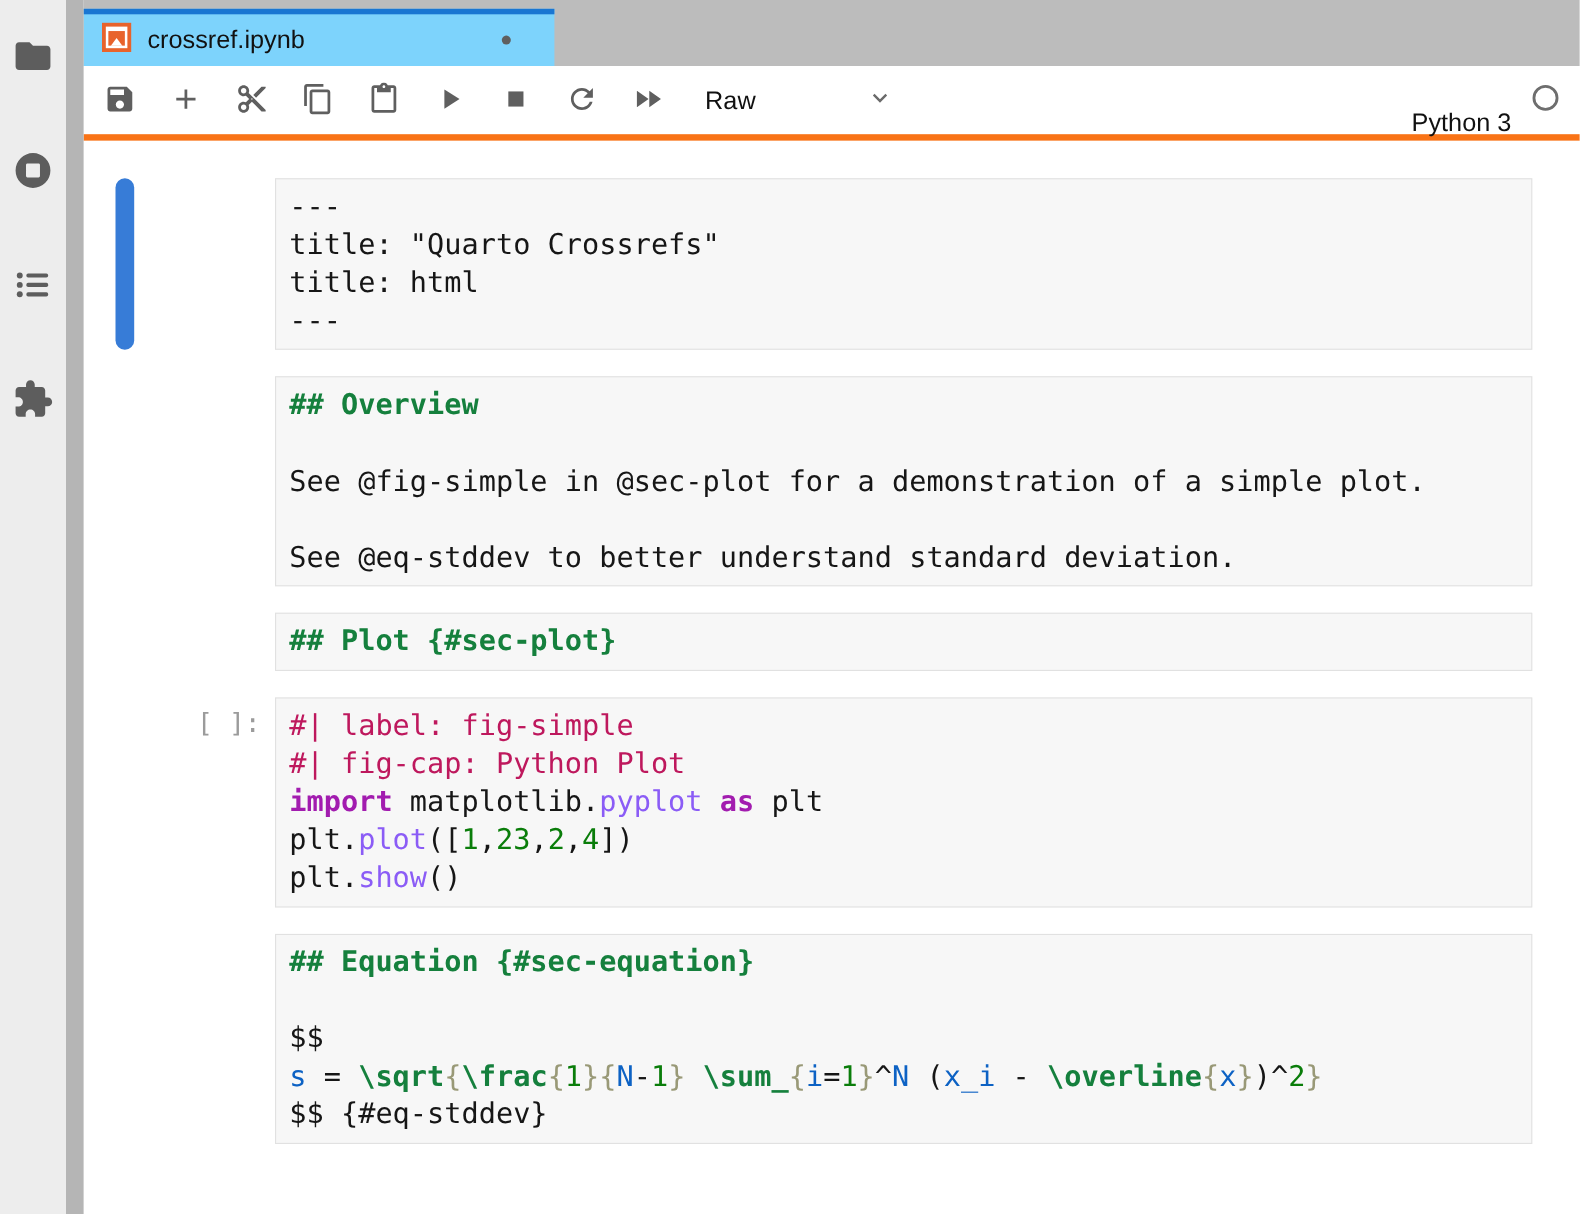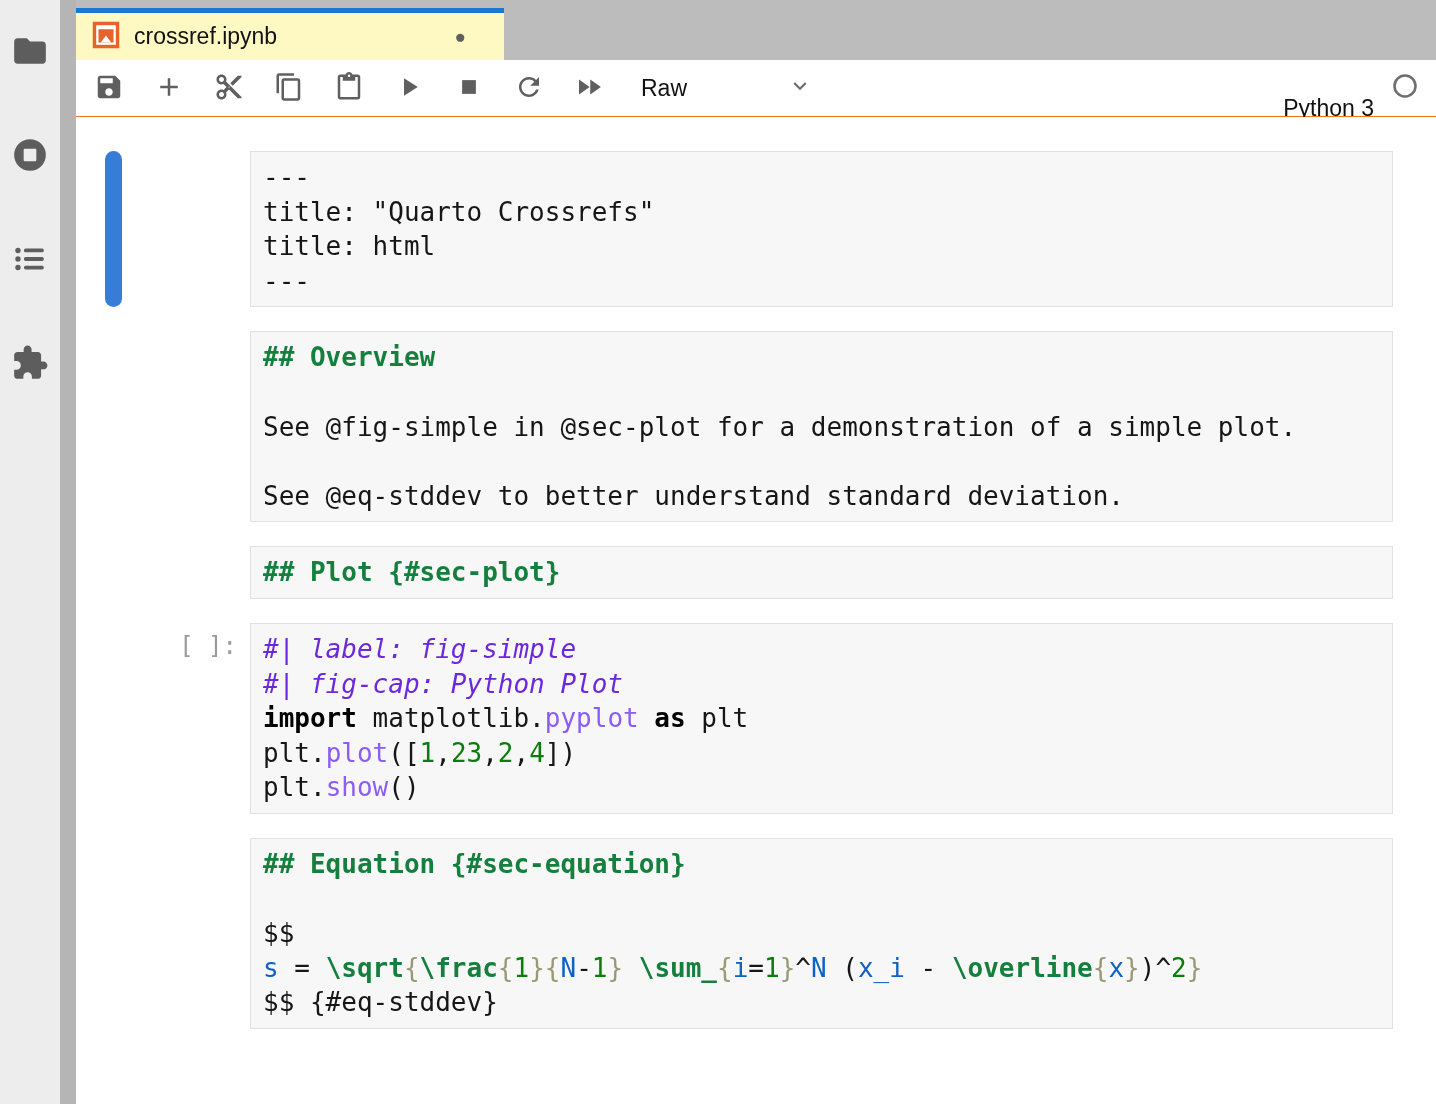--- a/index.html
+++ b/index.html
@@ -16,28 +16,28 @@
   }
   .side-btn{width:48px;height:48px;margin-bottom:56px;display:flex;align-items:center;justify-content:center;background:none;border:none;padding:0;cursor:pointer;}
   .side-btn svg{fill:#5d5d5d;}
   .splitter{position:absolute;left:60px;top:0;bottom:0;width:16px;background:#b5b5b5;z-index:3;}
   
   .main{position:absolute;left:76px;top:0;right:0;bottom:0;display:flex;flex-direction:column;}
   
   .tabbar{height:60px;background:#bcbcbc;position:relative;flex:none;}
   .tab{
     position:absolute;left:0;top:8px;width:428px;height:52px;box-sizing:border-box;
-    background:#fef9c3;border-top:5px solid #1976d2;
+    background:#7dd3fc;border-top:5px solid #1976d2;
     display:flex;align-items:center;padding:0 16px 0 15px;
   }
   .tab-title{font-size:23px;color:#111111;margin-left:13px;white-space:nowrap;}
   .dirty-dot{margin-left:auto;margin-right:22px;font-size:19px;color:#5f5f5f;line-height:1;}
   
   .toolbar{
-    height:57px;background:#ffffff;border-bottom:1px solid #f97316;flex:none;
+    height:68px;background:#ffffff;border-bottom:6px solid #f97316;flex:none;
     display:flex;align-items:center;padding-left:3px;box-sizing:border-box;
   }
   .tb-btn{width:60px;height:42px;display:flex;align-items:center;justify-content:center;background:none;border:none;padding:0;cursor:pointer;}
   .tb-btn svg{fill:#5f5f5f;}
   .tb-select{
     margin-left:12px;width:172px;display:flex;align-items:center;justify-content:space-between;
     padding:0 8px 0 10px;cursor:pointer;
   }
   .tb-select .label{font-size:23px;color:#111111;}
   .tb-select svg{fill:#6b6b6b;}
@@ -58,22 +58,22 @@
   }
   .cell-input{
     background:#f7f7f7;border:1px solid #e1e1e1;padding:8px 12px;cursor:text;
   }
   .line{
     font-family:"DejaVu Sans Mono", monospace;font-size:26px;line-height:34.6px;
     white-space:pre;color:#161616;min-height:34.6px;
   }
   
   .hdr{color:#15803d;font-weight:bold;}
-  .cmt{color:#6d28d9;font-style:italic;}
-  .kw{color:#000000;font-weight:bold;}
+  .cmt{color:#be185d;}
+  .kw{color:#a21caf;font-weight:bold;}
   .prop{color:#8b5cf6;}
   .num{color:#0a7d0a;}
   .cmd{color:#15803d;font-weight:bold;}
   .brk{color:#999977;}
   .var{color:#0d62c4;}
 </style>
 </head>
 <body>
 
 <aside class="sidebar">

